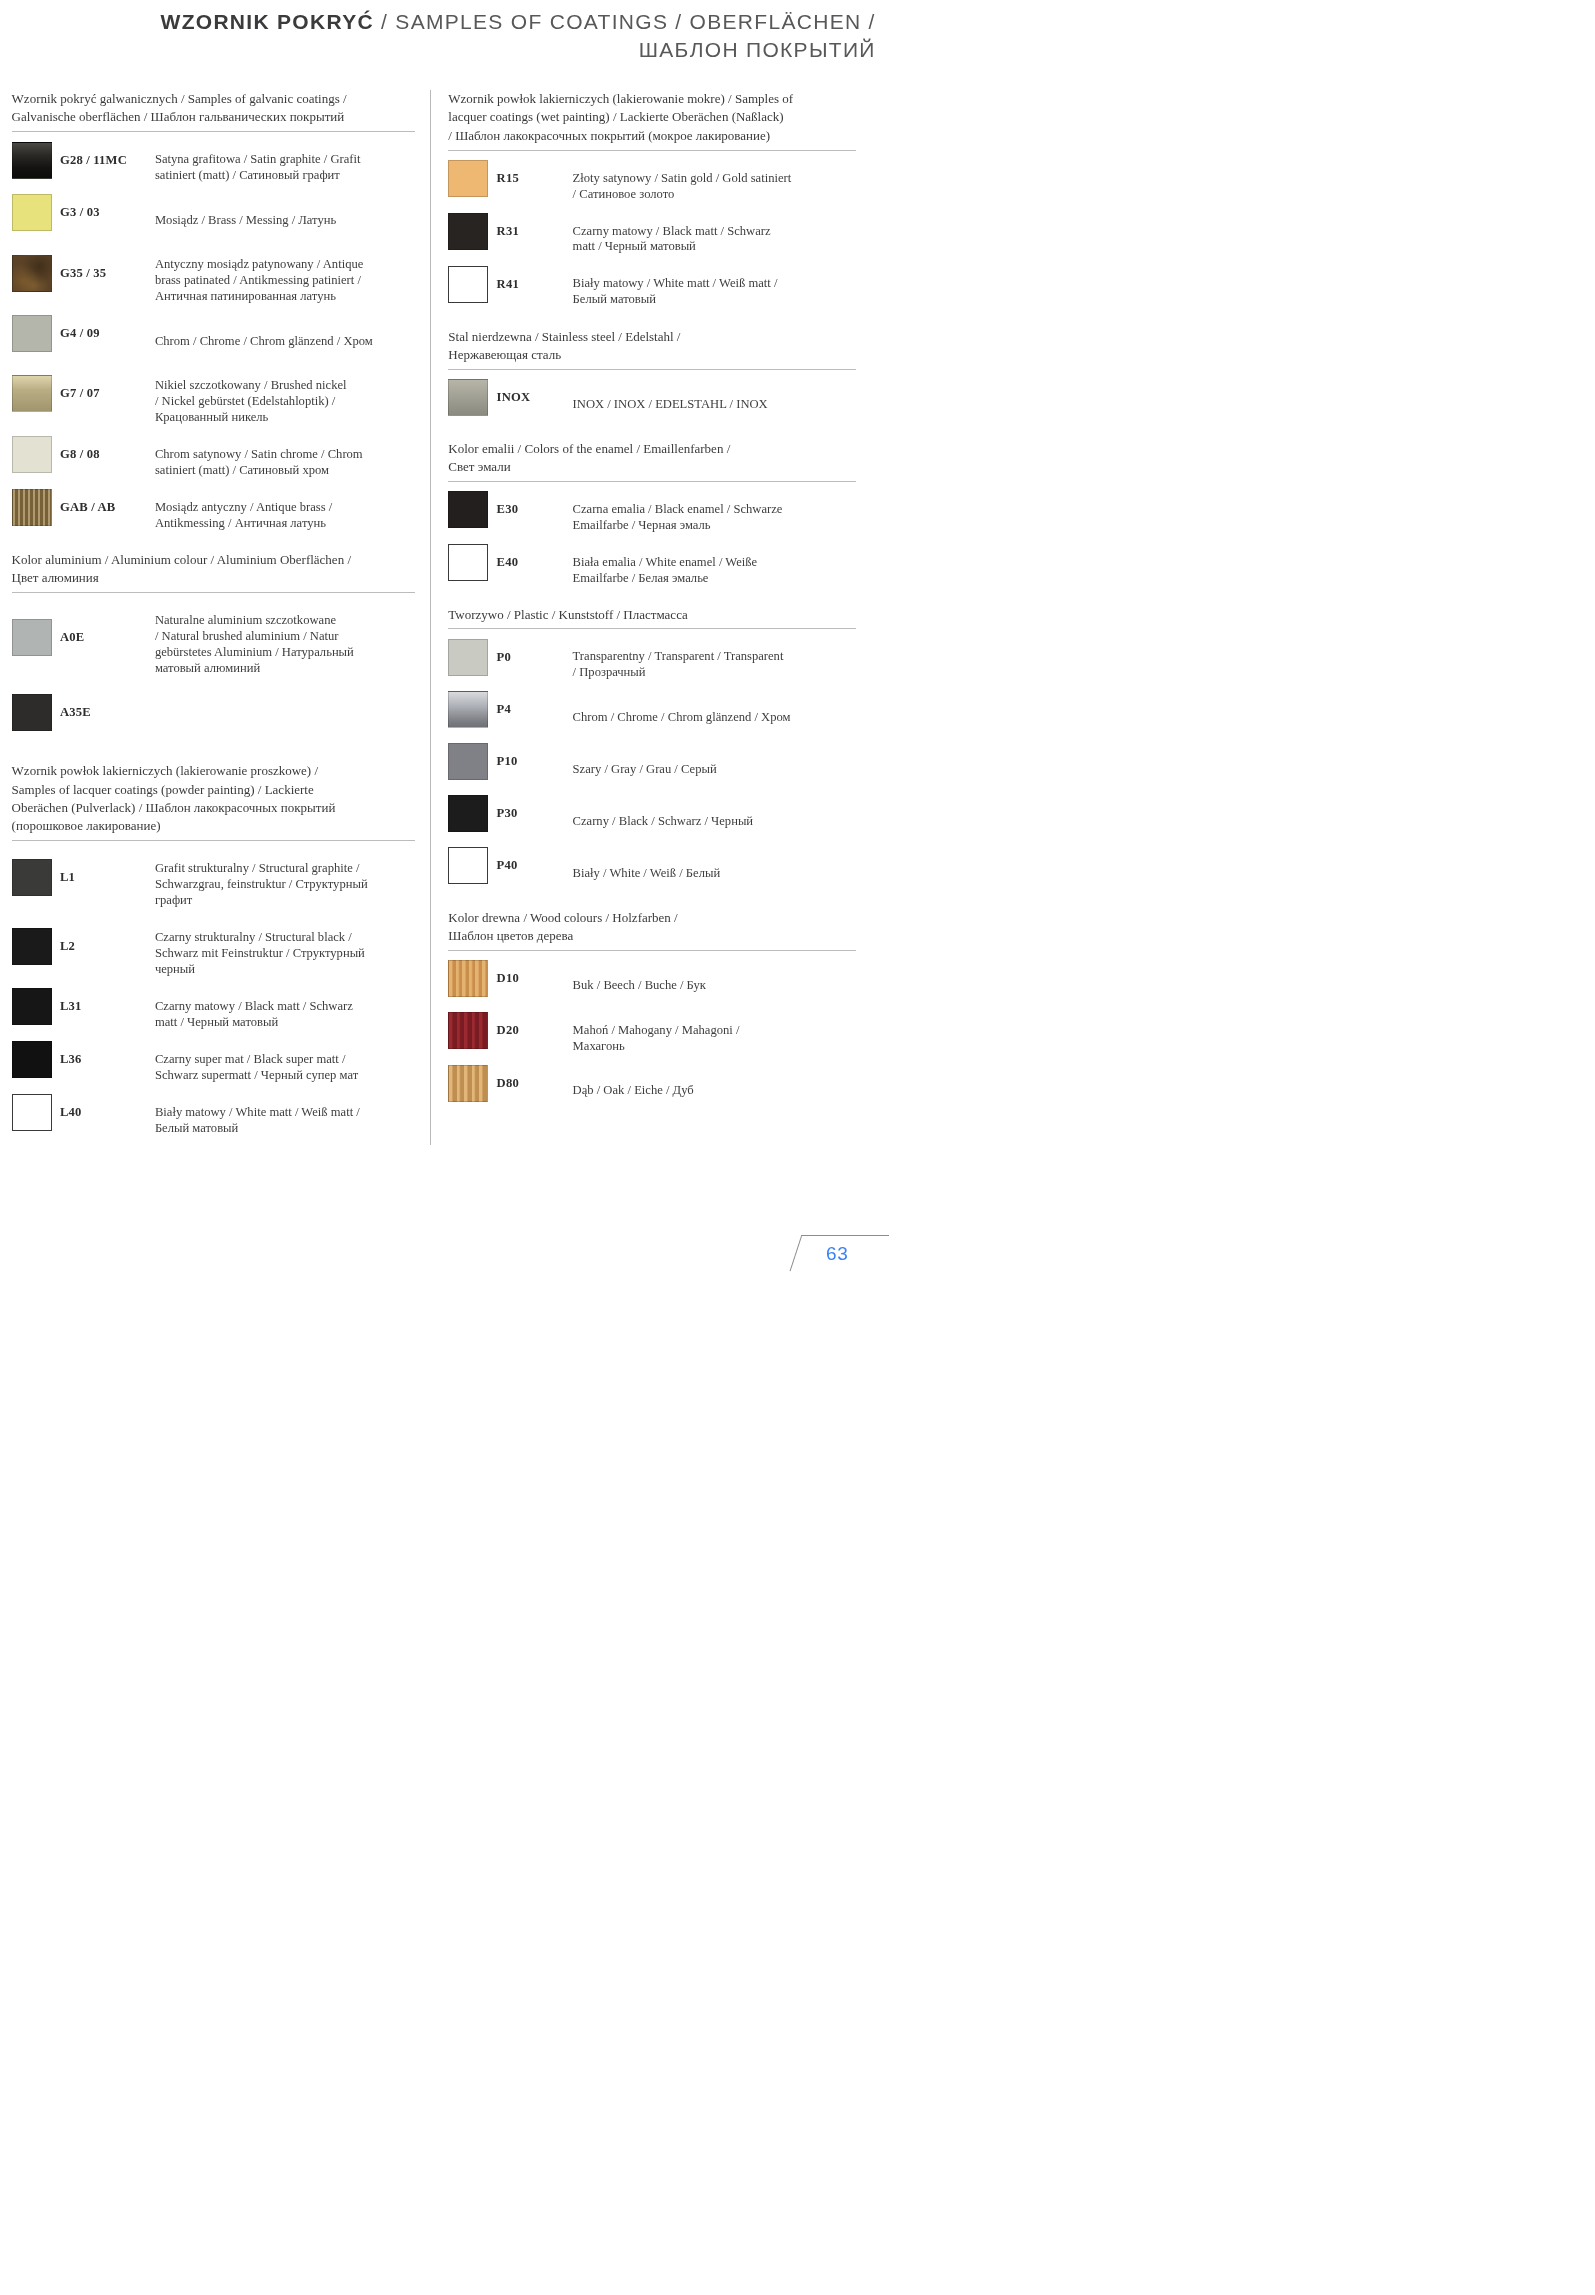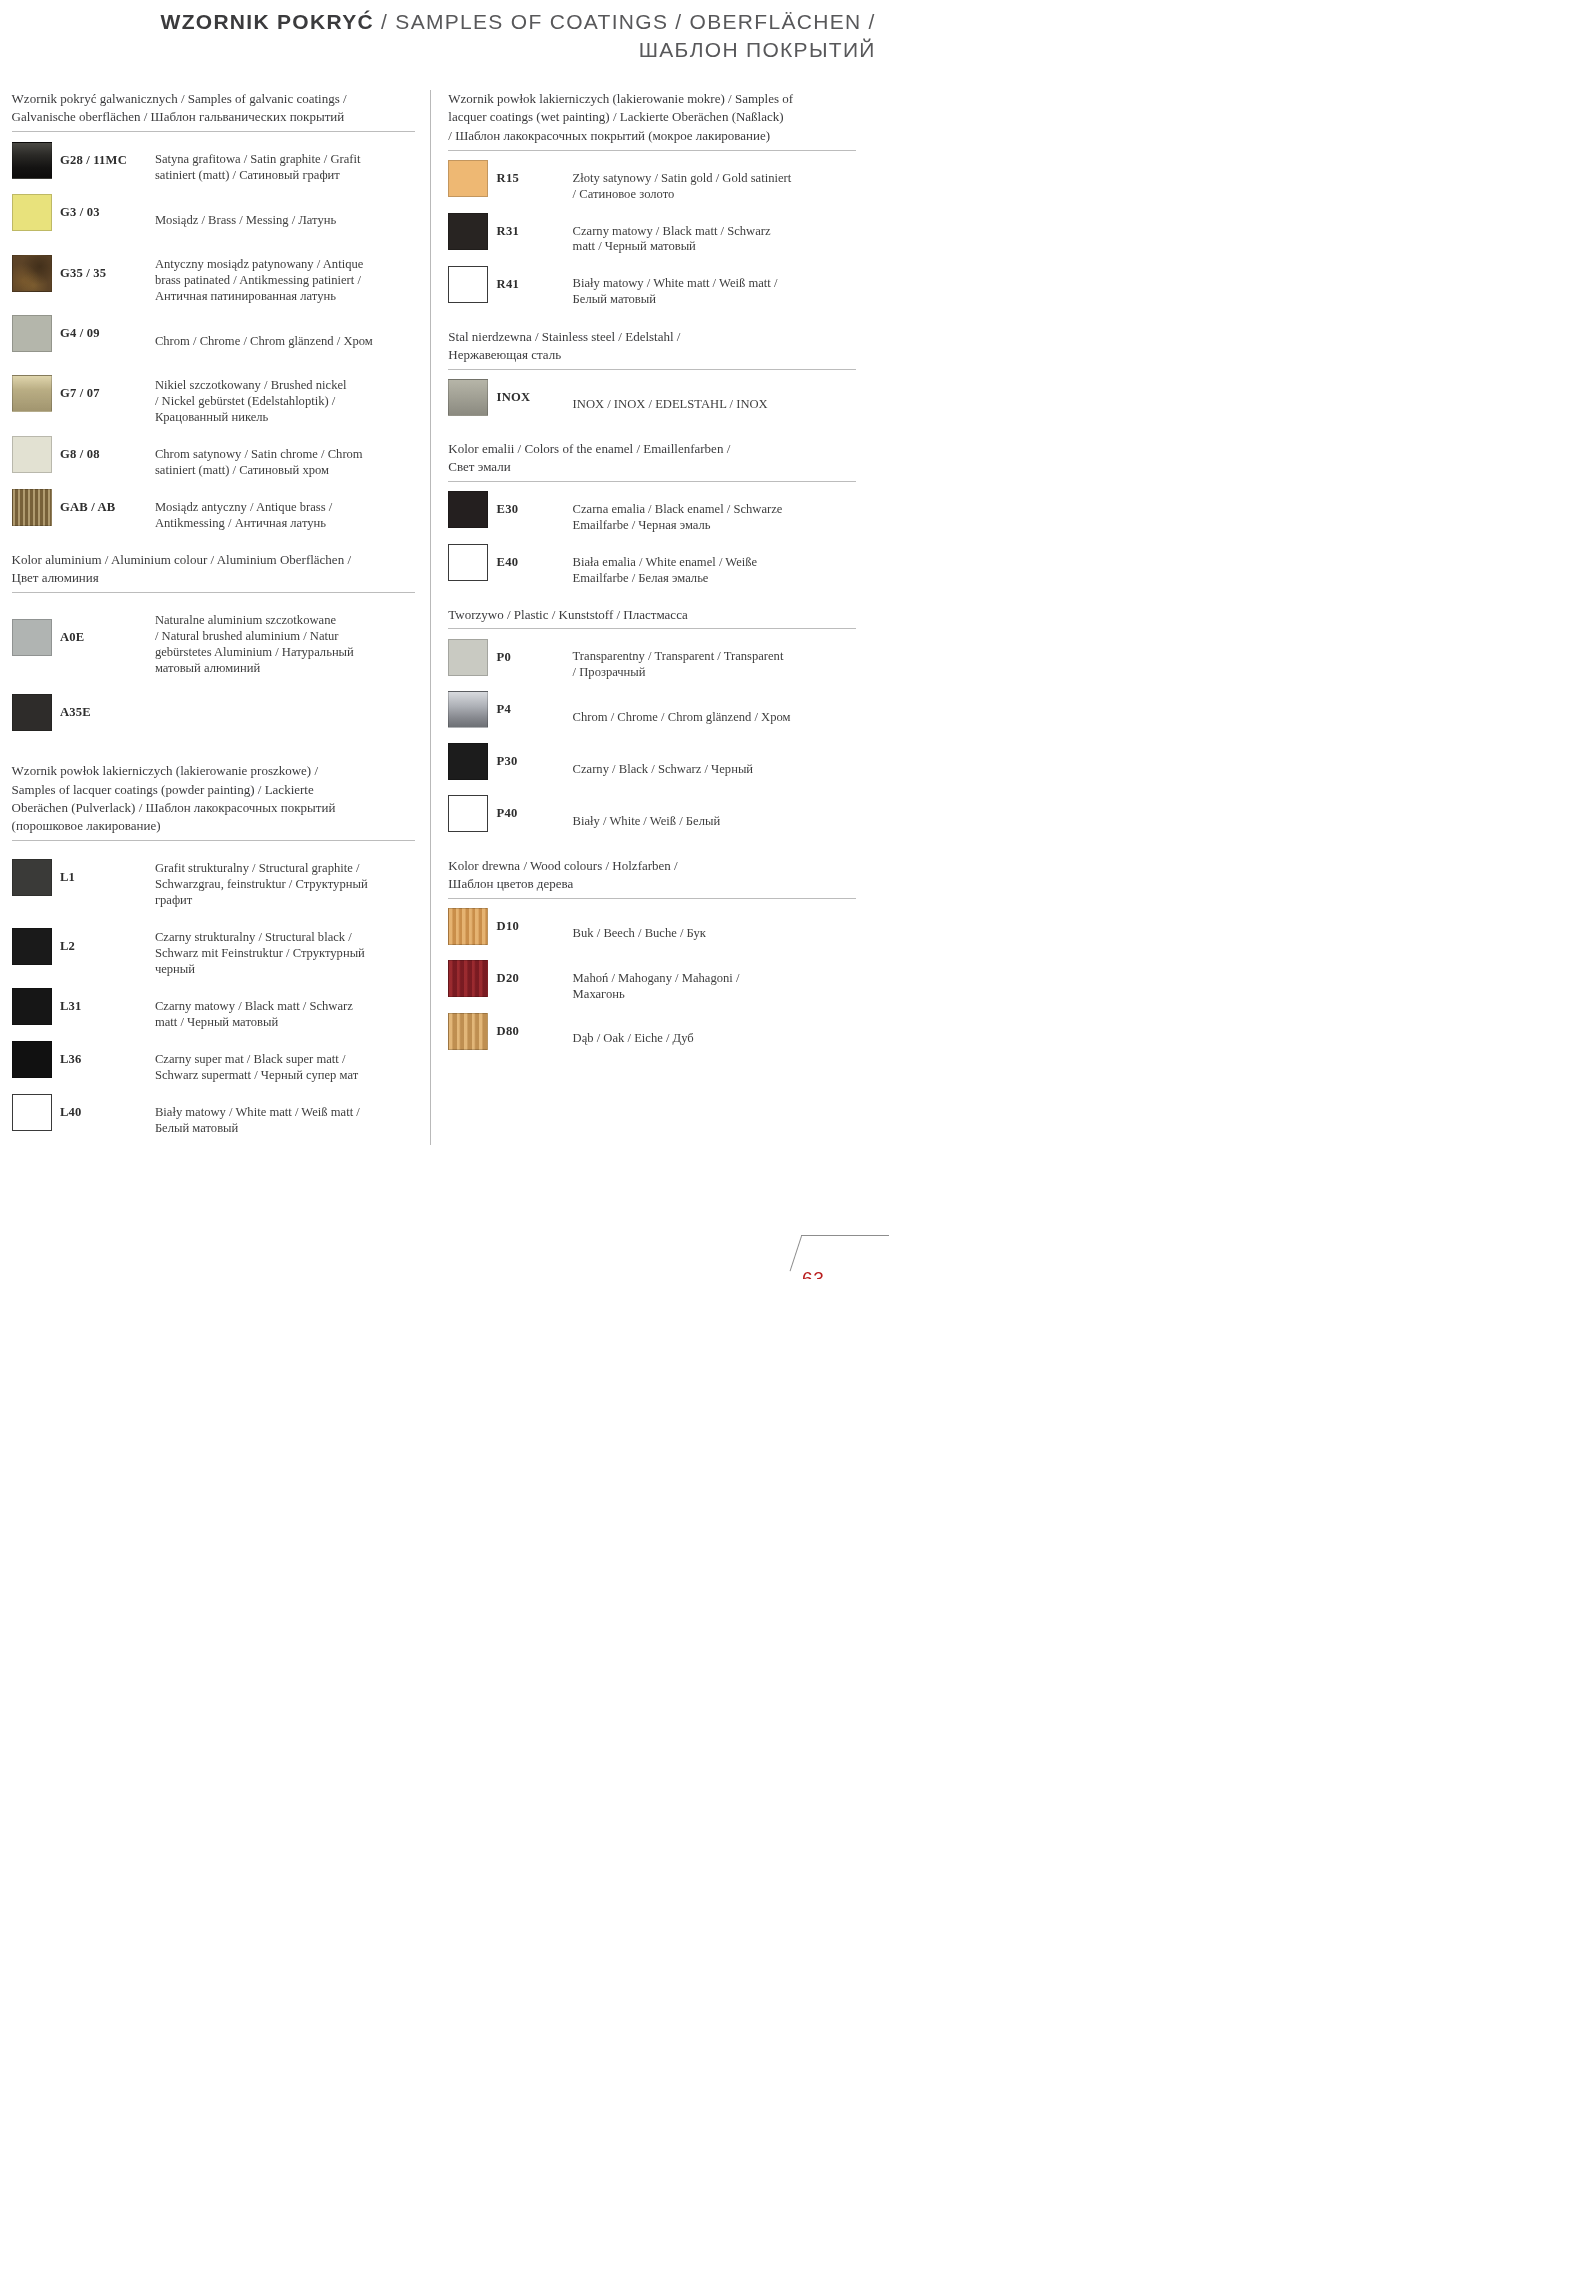--- a/index.html
+++ b/index.html
@@ -135,26 +135,25 @@
   .page-num-wrap .topline {
     position: absolute;
     left: 11.6px;
     top: 0.8px;
     width: 88px;
     height: 0.8px;
     background: #8d8d8d;
   }
   .page-num {
     position: absolute;
-    left: 13px;
+    left: 37px;
     top: 8.3px;
     font-size: 19px;
-    color: #b91c1c;
+    color: #3b82f6;
     letter-spacing: 0.8px;
-    margin-top: 25px;
   }
 </style>
 </head>
 <body>
 
 <div class="page-header">
   <h1><span class="bold">WZORNIK POKRYĆ</span><span> / SAMPLES OF COATINGS / OBERFLÄCHEN /
 ШАБЛОН ПОКРЫТИЙ</span></h1>
 </div>
 
@@ -326,20 +325,25 @@
           <div class="code">P0</div>
           <div class="desc">Transparentny / Transparent / Transparent
 / Прозрачный</div>
         </div>
         <div class="row tall">
           <div class="swatch" style="background:linear-gradient(180deg,#d8dade 0%,#aeb1b7 40%,#85878d 75%,#6d7075 100%);"></div>
           <div class="code">P4</div>
           <div class="desc">Chrom / Chrome / Chrom glänzend / Хром</div>
         </div>
         <div class="row tall">
+          <div class="swatch" style="background:#808186;"></div>
+          <div class="code">P10</div>
+          <div class="desc">Szary / Gray / Grau / Серый</div>
+        </div>
+        <div class="row tall">
           <div class="swatch" style="background:#1c1c1c;"></div>
           <div class="code">P30</div>
           <div class="desc">Czarny / Black / Schwarz / Черный</div>
         </div>
         <div class="row tall">
           <div class="swatch outline" style=""></div>
           <div class="code">P40</div>
           <div class="desc">Biały / White / Weiß / Белый</div>
         </div>
       </div>

